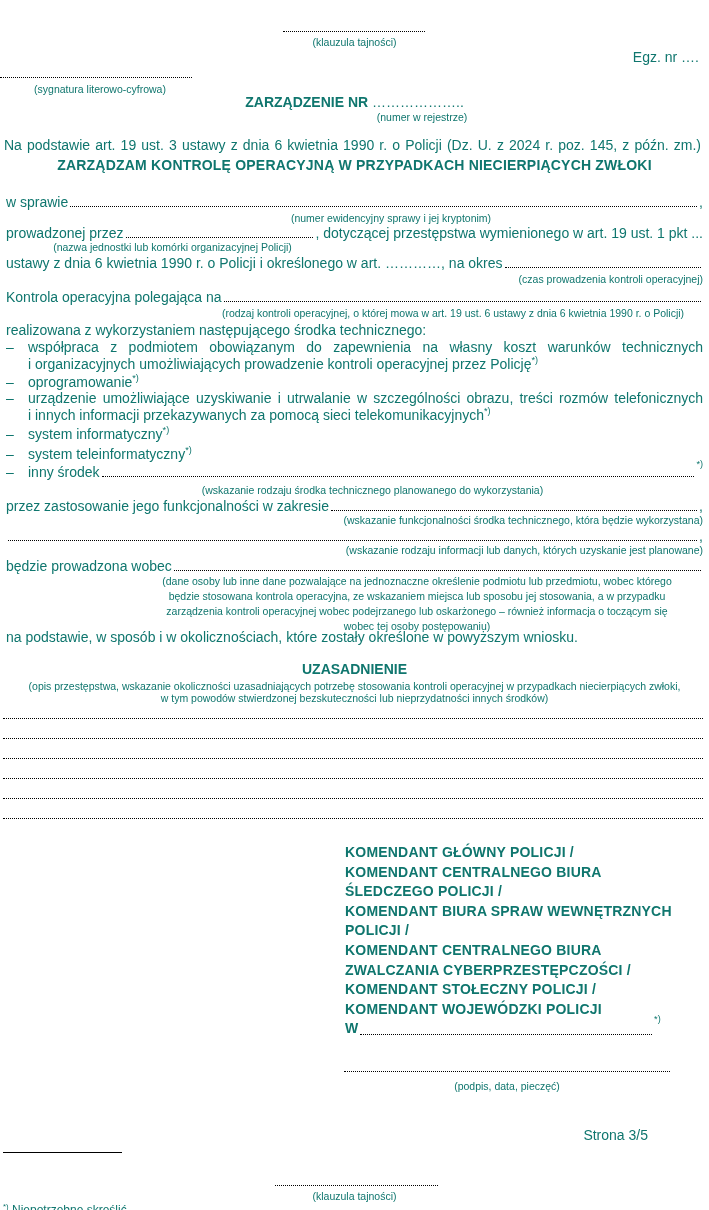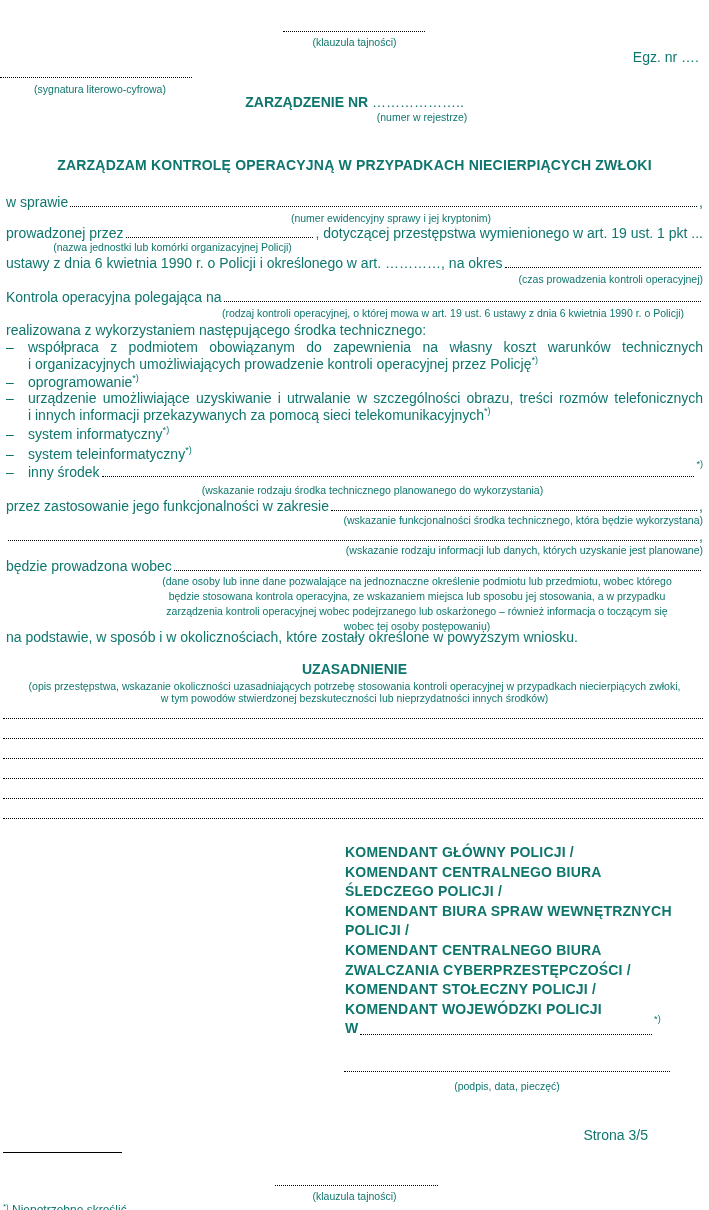--- a/index.html
+++ b/index.html
@@ -36,20 +36,21 @@
 
   <div class="abs leadline" style="top:77px;left:0;width:192px;"></div>
   <div class="abs small ctr" style="top:83px;left:0;width:200px;">(sygnatura literowo-cyfrowa)</div>
 
   <div class="abs ctr" style="top:94px;left:0;right:0;">
     <span class="b">ZARZĄDZENIE NR</span>
     <span>………………..</span>
   </div>
   <div class="abs small ctr" style="top:111px;left:0;right:0;padding-left:135px;">(numer w rejestrze)</div>
 
+  <div class="abs just" style="top:137px;left:4px;right:8px;">Na podstawie art. 19 ust. 3 ustawy z dnia 6 kwietnia 1990 r. o Policji (Dz. U. z 2024 r. poz. 145, z późn. zm.)</div>
 
   <div class="abs ctr b" style="top:157px;left:0;right:0;letter-spacing:0.2px;">ZARZĄDZAM KONTROLĘ OPERACYJNĄ W PRZYPADKACH NIECIERPIĄCYCH ZWŁOKI</div>
 
   <div class="abs fl" style="top:194px;left:6px;right:6px;">
     <span>w sprawie</span>
     <span class="lead"></span>
     <span>,</span>
   </div>
   <div class="abs small ctr" style="top:212px;left:0;right:0;padding-left:73px;">(numer ewidencyjny sprawy i jej kryptonim)</div>
 

